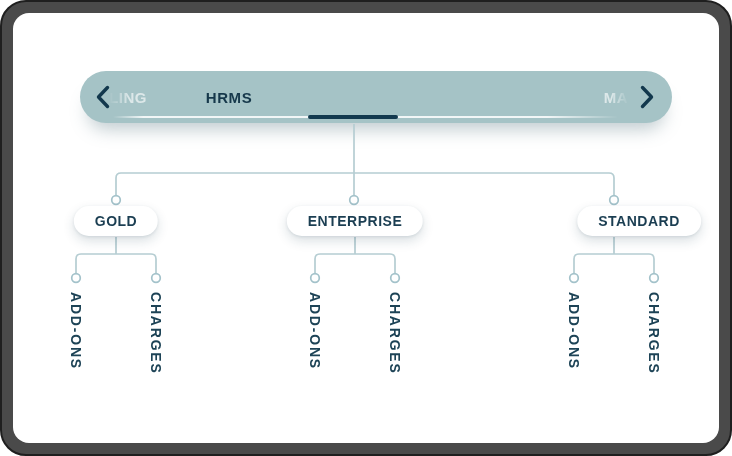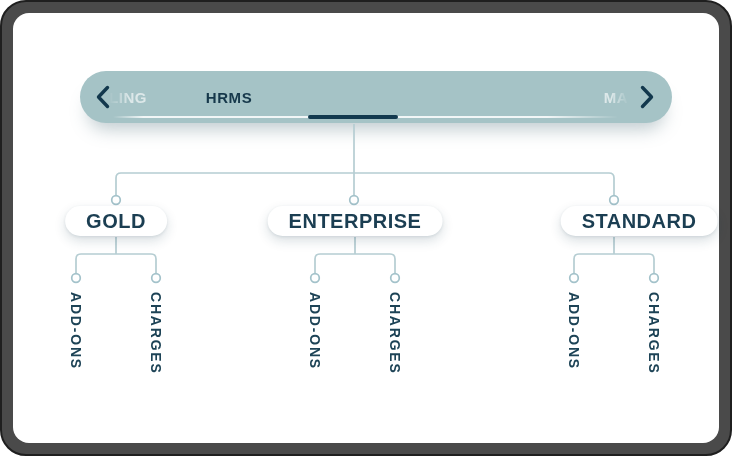--- a/index.html
+++ b/index.html
@@ -54,21 +54,21 @@
     position:absolute;left:228px;top:44px;width:90px;height:4px;
     background:#12394e;border-radius:2px;
   }
   
   .tree-svg{position:absolute;left:0;top:0;pointer-events:none;}
   .plan{
     position:absolute;top:206px;height:30px;transform:translateX(-50%);
     display:inline-flex;align-items:center;justify-content:center;
     padding:0 21px;background:#ffffff;border-radius:16px;
     box-shadow:0 5px 12px rgba(27,60,80,0.16), 0 1px 3px rgba(27,60,80,0.10);
-    color:#1b3e52;font-size:20px;font-weight:700;letter-spacing:0.5px;
+    color:#1b3e52;font-size:14px;font-weight:700;letter-spacing:0.5px;
     white-space:nowrap;cursor:pointer;
   }
   .vlabel{
     position:absolute;top:292px;transform:translateX(-50%);
     writing-mode:vertical-rl;
     color:#1d4356;font-size:14px;font-weight:700;letter-spacing:1.8px;
     white-space:nowrap;cursor:pointer;
   }
 </style>
 </head>

